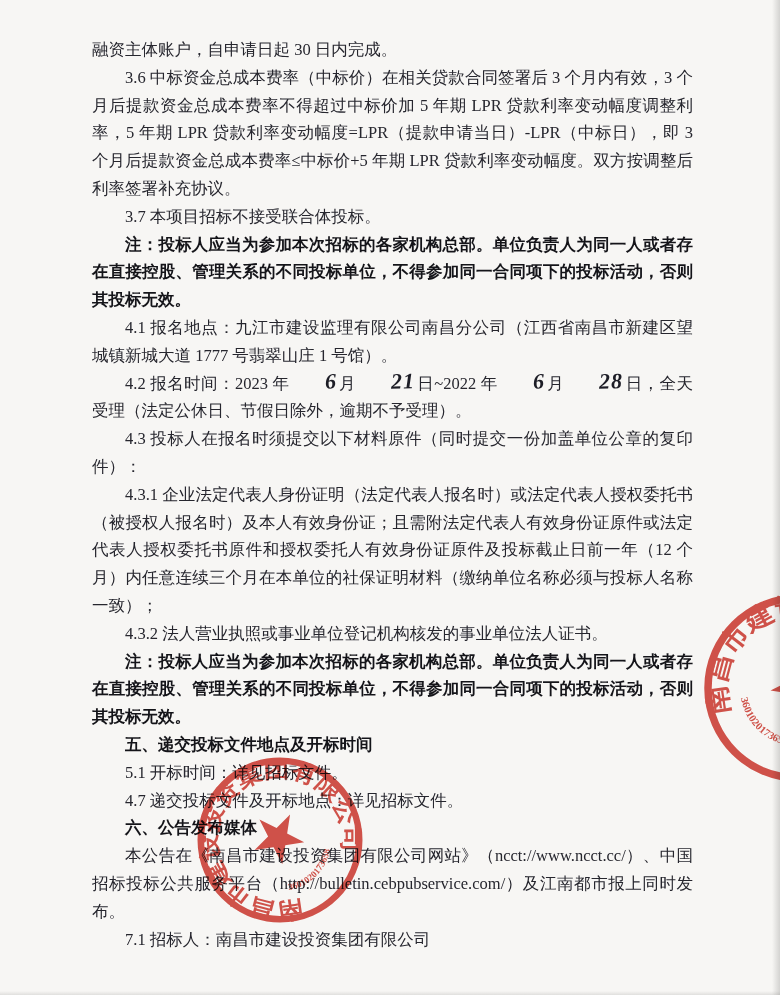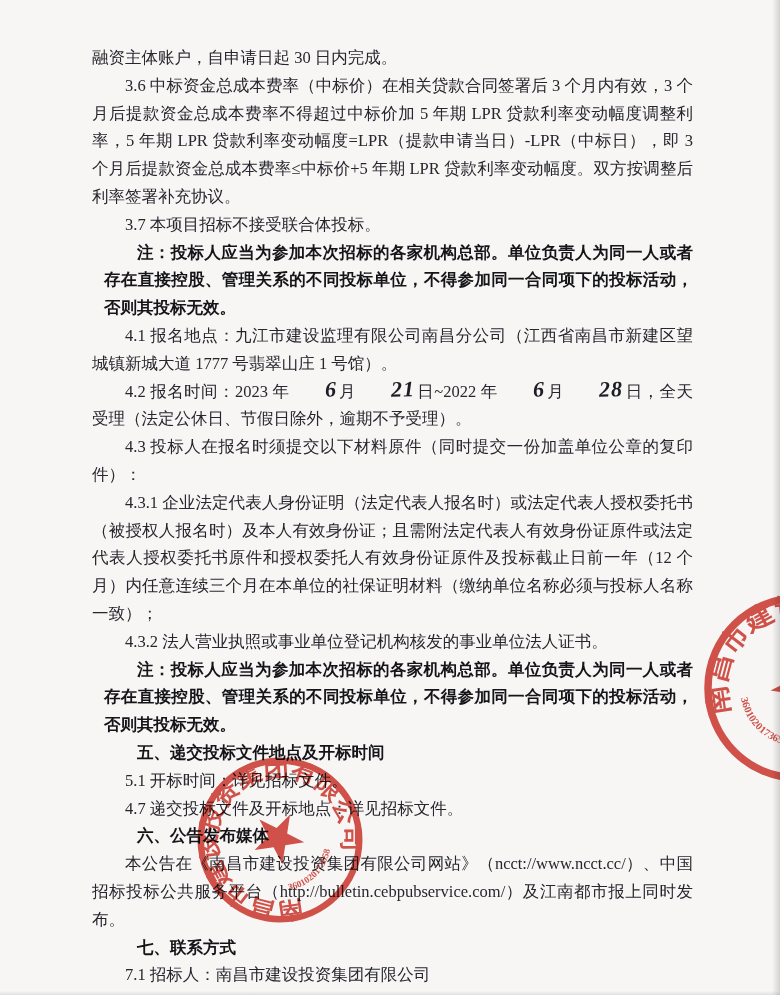--- a/index.html
+++ b/index.html
@@ -21,22 +21,22 @@
     pointer-events:none;
   }
   .content{
     position:absolute;left:92px;top:36px;width:601px;
     font-size:16.5px;line-height:27.8px;
     color:#26262e;
     text-align:justify;
     z-index:1;
   }
   .content p{margin:0;text-indent:2em;}
-  .content p.noindent{text-indent:0;margin-top:8px;}
-  .content p.bold{font-weight:bold;color:#141419;margin-left:12px;}
+  .content p.noindent{text-indent:0;}
+  .content p.bold{font-weight:bold;color:#141419;}
   .hand{
     font-style:italic;
     font-weight:bold;
     font-size:22px;
     letter-spacing:1px;
     color:#1d1d26;
     display:inline-block;
     transform:rotate(-2deg);
     line-height:0;
     padding:0 2px;
@@ -70,21 +70,20 @@
     </p>
     <p>4.3 投标人在报名时须提交以下材料原件（同时提交一份加盖单位公章的复印件）：</p>
     <p>4.3.1 企业法定代表人身份证明（法定代表人报名时）或法定代表人授权委托书（被授权人报名时）及本人有效身份证；且需附法定代表人有效身份证原件或法定代表人授权委托书原件和授权委托人有效身份证原件及投标截止日前一年（12 个月）内任意连续三个月在本单位的社保证明材料（缴纳单位名称必须与投标人名称一致）；</p>
     <p>4.3.2 法人营业执照或事业单位登记机构核发的事业单位法人证书。</p>
     <p class="bold">注：投标人应当为参加本次招标的各家机构总部。单位负责人为同一人或者存在直接控股、管理关系的不同投标单位，不得参加同一合同项下的投标活动，否则其投标无效。</p>
     <p class="bold">五、递交投标文件地点及开标时间</p>
     <p>5.1 开标时间：详见招标文件。</p>
     <p>4.7 递交投标文件及开标地点：详见招标文件。</p>
     <p class="bold">六、公告发布媒体</p>
     <p>本公告在《南昌市建设投资集团有限公司网站》（ncct://www.ncct.cc/）、中国招标投标公共服务平台（http://bulletin.cebpubservice.com/）及江南都市报上同时发布。</p>
-    <p class="bold">七、联系方式</p>
     <p>7.1 招标人：南昌市建设投资集团有限公司</p>
 
   </div>
 
   <div class="seal seal-main">
     <svg viewBox="0 0 200 200">
       <circle cx="100" cy="100" r="90" fill="none" stroke="#cf382e" stroke-width="7.5"></circle>
       <defs>
         <path id="ringA" d="M 69.6 165.3 A 72 72 0 1 1 130.4 165.3" fill="none"></path>
         <path id="numA" d="M 66.7 147.5 A 58 58 0 0 0 133.3 147.5" fill="none"></path>

